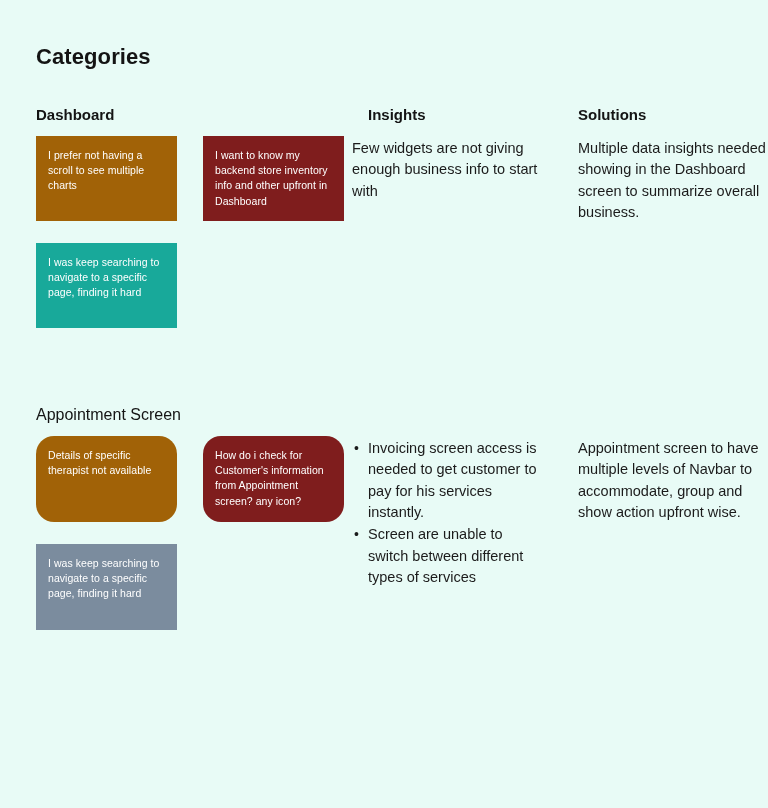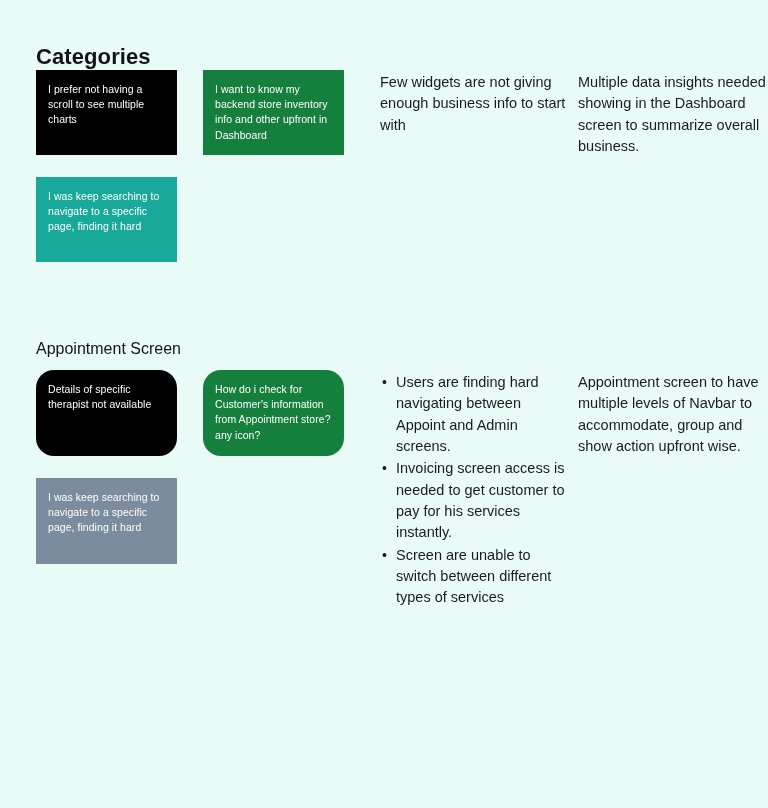--- a/index.html
+++ b/index.html
@@ -78,39 +78,39 @@
     box-sizing: border-box;
     padding: 12px 12px 10px 12px;
     font-size: 10.5px;
     line-height: 1.45;
     color: #ffffff;
     letter-spacing: 0.05px;
   }
   .note.empty {
     background: transparent !important;
   }
-  .note.blue    { background: #000000; }
-  .note.orange  { background: #15803d; }
+  .note.blue    { background: #a16207; }
+  .note.orange  { background: #7f1d1d; }
   .note.teal    { background: #18a99a; }
   .note.magenta { background: #c12fd0; }
   .note.slate   { background: #7b8c9e; }
 
   .h-dash  { height: 85px; }
   .h-appt1 { height: 86px; border-radius: 18px; }
   .h-appt2 { height: 86px; }
 
   
   .text-col {
     position: absolute;
     top: 0;
     font-size: 14.5px;
     line-height: 1.47;
     color: #1b1b1b;
   }
-  .text-col.insights  { left: 344px; width: 192px; }
+  .text-col.insights  { left: 316px; width: 192px; }
   .text-col.solutions { left: 542px; width: 190px; }
   .text-col p { margin: 0; }
 
   ul.bullets {
     margin: 0;
     padding: 0;
     list-style: none;
   }
   ul.bullets li {
     position: relative;
@@ -136,20 +136,25 @@
 </style>
 </head>
 <body>
 
 <div class="page">
 
   <h1 class="page-title">Categories</h1>
 
   <div class="grid">
 
+    <div class="col-headers">
+      <div class="col-head c-notes">Dashboard</div>
+      <div class="col-head c-insight">Insights</div>
+      <div class="col-head c-sol">Solutions</div>
+    </div>
 
     <div class="section" id="dashboard-section">
 
       <div class="notes-col">
         <div class="note-row">
           <div class="note blue h-dash">I prefer not having a scroll to see multiple charts</div>
           <div class="note orange h-dash">I want to know my backend store inventory info and other upfront in Dashboard</div>
         </div>
         <div class="note-row">
           <div class="note teal h-dash">I was keep searching to navigate to a specific page, finding it hard</div>
@@ -166,31 +171,30 @@
 
     </div>
 
     <div class="section" id="appointment-section">
 
       <h2 class="section-title">Appointment Screen</h2>
 
       <div class="notes-col">
         <div class="note-row">
           <div class="note blue h-appt1">Details of specific therapist not available</div>
-          <div class="note orange h-appt1">How do i check for Customer's information from Appointment store? any icon?</div>
+          <div class="note orange h-appt1">How do i check for Customer's information from Appointment screen? any icon?</div>
         </div>
         <div class="note-row">
           <div class="note slate h-appt2">I was keep searching to navigate to a specific page, finding it hard</div>
           <div class="note empty h-appt2"></div>
         </div>
       </div>
 
       <div class="text-col insights">
         <ul class="bullets">
-          <li>Users are finding hard navigating between Appoint and Admin screens.</li>
           <li>Invoicing screen access is needed to get customer to pay for his services instantly.</li>
           <li>Screen are unable to switch between different types of services</li>
         </ul>
       </div>
 
       <div class="text-col solutions">
         <p>Appointment screen to have multiple levels of Navbar to accommodate, group and show action upfront wise.</p>
       </div>
 
     </div>

